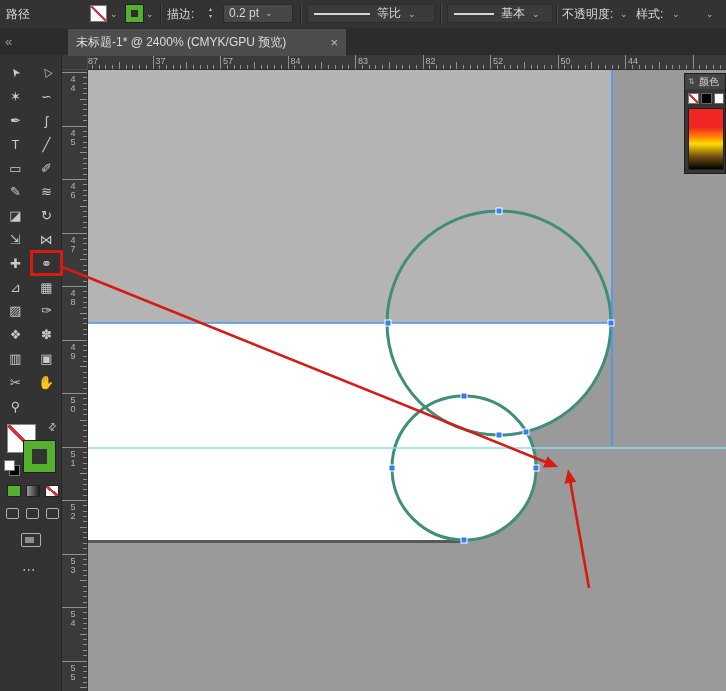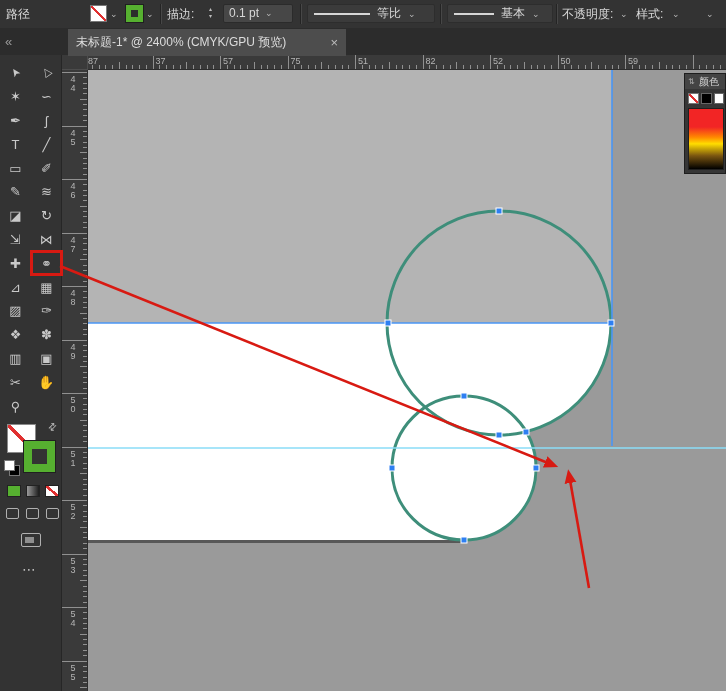--- a/index.html
+++ b/index.html
@@ -97,21 +97,21 @@
     <span class="cb chev" style="left:110px" data-name="fill-swatch-dropdown-icon">⌄</span>
     <span class="swatch-stroke" style="left:126px" data-name="stroke-color-swatch"></span>
     <span class="cb chev" style="left:146px" data-name="stroke-swatch-dropdown-icon">⌄</span>
     <span class="sep" style="left:160px" data-name="divider"></span>
     <span class="cb" style="left:167px" data-name="stroke-label">描边:</span>
     <span class="stepper" style="left:209px" data-name="stroke-width-stepper">
       <span data-name="stepper-up-icon">▴</span>
       <span data-name="stepper-down-icon">▾</span>
     </span>
     <span class="value-box" style="left:223px;width:70px" data-name="stroke-width-dropdown">
-      <span data-name="stroke-width-value">0.1 pt</span>
+      <span data-name="stroke-width-value">0.2 pt</span>
       <span class="chev" data-name="stroke-width-dropdown-icon">⌄</span>
     </span>
     <span class="sep" style="left:300px" data-name="divider"></span>
     <span class="widget" style="left:307px;width:128px" data-name="width-profile-dropdown">
       <span class="preview-line" style="width:56px" data-name="width-profile-preview"></span>
       <span data-name="width-profile-value">等比</span>
       <span class="chev" data-name="width-profile-dropdown-icon">⌄</span>
     </span>
     <span class="sep" style="left:440px" data-name="divider"></span>
     <span class="widget" style="left:447px;width:106px" data-name="brush-definition-dropdown">
@@ -338,26 +338,26 @@
       <div class="htick" data-name="ruler-tick" style="left: 617px; height: 4px;"></div>
       <div class="htick" data-name="ruler-tick" style="left: 623.75px; height: 4px;"></div>
       <div class="htick" data-name="ruler-tick" style="left: 630.5px; height: 14px;"></div>
       <div class="htick" data-name="ruler-tick" style="left: 637.25px; height: 4px;"></div>
       <div class="htick" data-name="ruler-tick" style="left: 644px; height: 4px;"></div>
       <div class="htick" data-name="ruler-tick" style="left: 650.75px; height: 4px;"></div>
       <div class="htick" data-name="ruler-tick" style="left: 657.5px; height: 4px;"></div>
       <span class="hlabel" data-name="ruler-label" style="left: 26px;">87</span>
       <span class="hlabel" data-name="ruler-label" style="left: 93.5px;">37</span>
       <span class="hlabel" data-name="ruler-label" style="left: 161px;">57</span>
-      <span class="hlabel" data-name="ruler-label" style="left: 228.5px;">75</span>
-      <span class="hlabel" data-name="ruler-label" style="left: 296px;">51</span>
+      <span class="hlabel" data-name="ruler-label" style="left: 228.5px;">84</span>
+      <span class="hlabel" data-name="ruler-label" style="left: 296px;">83</span>
       <span class="hlabel" data-name="ruler-label" style="left: 363.5px;">82</span>
       <span class="hlabel" data-name="ruler-label" style="left: 431px;">52</span>
       <span class="hlabel" data-name="ruler-label" style="left: 498.5px;">50</span>
-      <span class="hlabel" data-name="ruler-label" style="left: 566px;">59</span>
+      <span class="hlabel" data-name="ruler-label" style="left: 566px;">44</span>
     </div>
   <div class="v-ruler" id="v-ruler" data-name="vertical-ruler">
       <div class="vtick" data-name="ruler-tick" style="top: 2px; width: 25px;"></div>
       <div class="vtick" data-name="ruler-tick" style="top: 7.35px; width: 4px;"></div>
       <div class="vtick" data-name="ruler-tick" style="top: 12.7px; width: 4px;"></div>
       <div class="vtick" data-name="ruler-tick" style="top: 18.05px; width: 4px;"></div>
       <div class="vtick" data-name="ruler-tick" style="top: 23.4px; width: 4px;"></div>
       <div class="vtick" data-name="ruler-tick" style="top: 28.75px; width: 7px;"></div>
       <div class="vtick" data-name="ruler-tick" style="top: 34.1px; width: 4px;"></div>
       <div class="vtick" data-name="ruler-tick" style="top: 39.45px; width: 4px;"></div>

